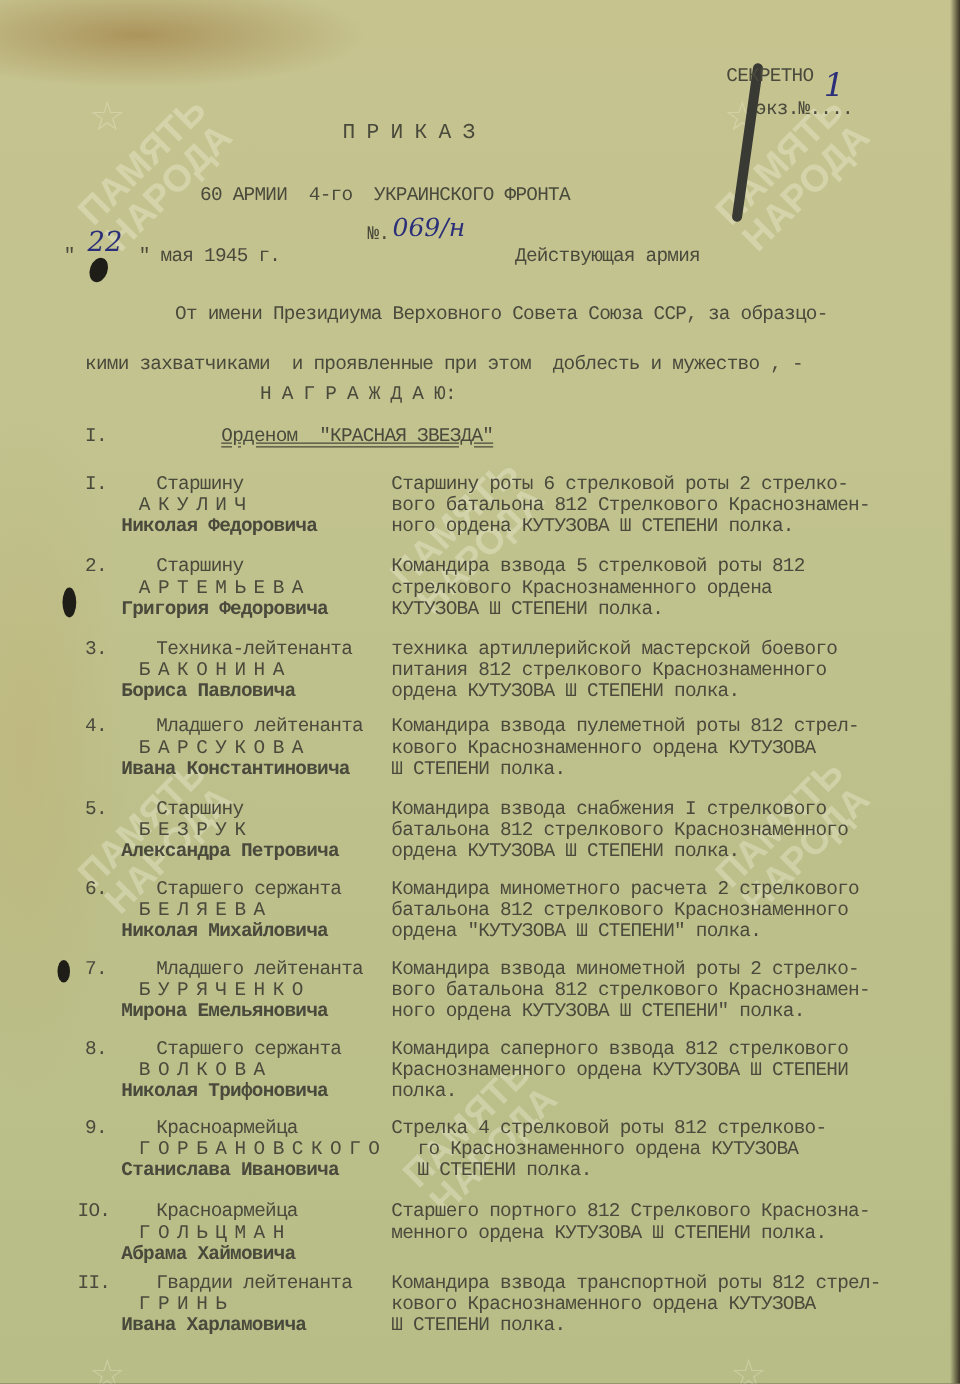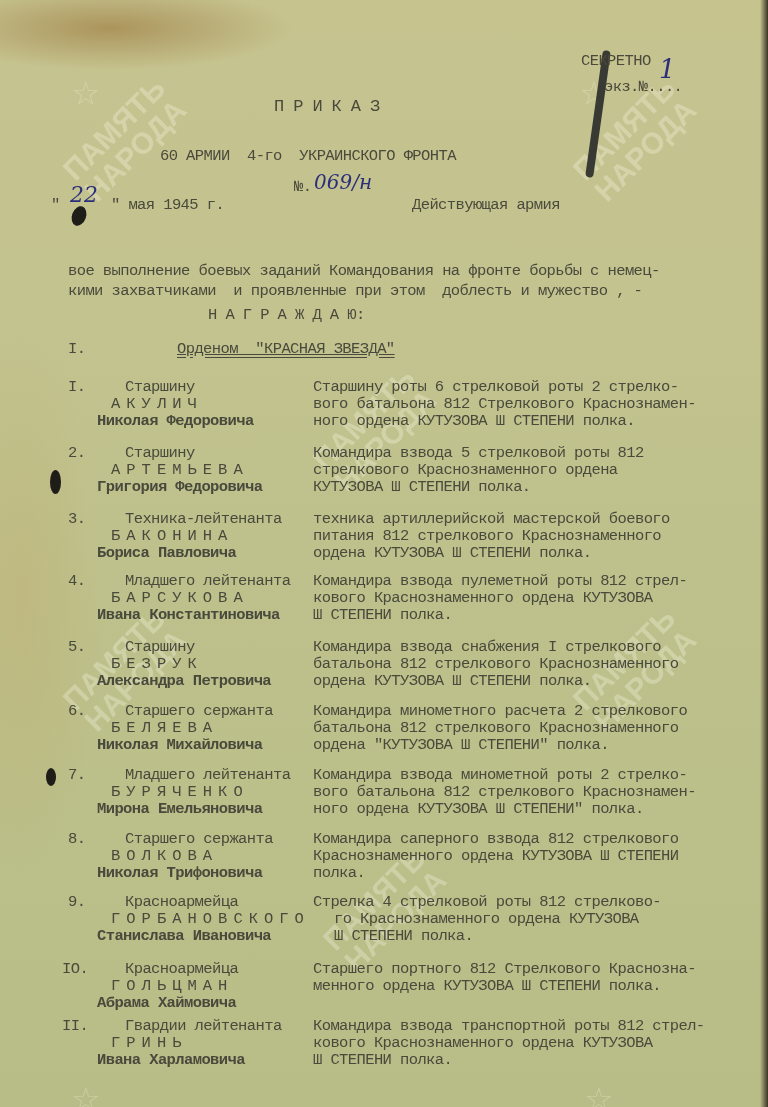--- a/index.html
+++ b/index.html
@@ -53,21 +53,21 @@
 
   <div class="abs t" style="left:294px;top:178px;">№.</div>
   <div class="abs ink" style="left:314px;top:170px;font-size:20px;">069/н</div>
 
   <div class="abs t" style="left:51px;top:196px;">"</div>
   <div class="abs ink" style="left:70px;top:182px;font-size:22px;">22</div>
   <div class="abs t" style="left:111px;top:196px;">" мая 1945 г.</div>
   <div class="abs t" style="left:412px;top:196px;">Действующая армия</div>
   <div class="blot" style="left:72px;top:206px;width:14px;height:20px;transform:rotate(20deg);"></div>
 
-  <div class="abs t" style="left:68px;top:262px;">вое выполнение боевых заданий Командования на фронте борьбы с немец-</div>
+  <div class="abs t" style="left:140px;top:242px;">От имени Президиума Верховного Совета Союза ССР, за образцо-</div>
   <div class="abs t" style="left:68px;top:282px;">кими захватчиками  и проявленные при этом  доблесть и мужество , -</div>
 
   <div class="abs t" style="left:208px;top:306px;">Н А Г Р А Ж Д А Ю:</div>
   <div class="abs t" style="left:68px;top:340px;">I.</div>
   <div class="abs t under" style="left:177px;top:340px;">Орденом  "КРАСНАЯ ЗВЕЗДА"</div>
 
   <div class="entry t" style="top:378px;">
     <span class="num">I.</span>
     <span class="rank" style="top:0">Старшину</span>
     <span class="surname" style="top:17px">АКУЛИЧ</span>

